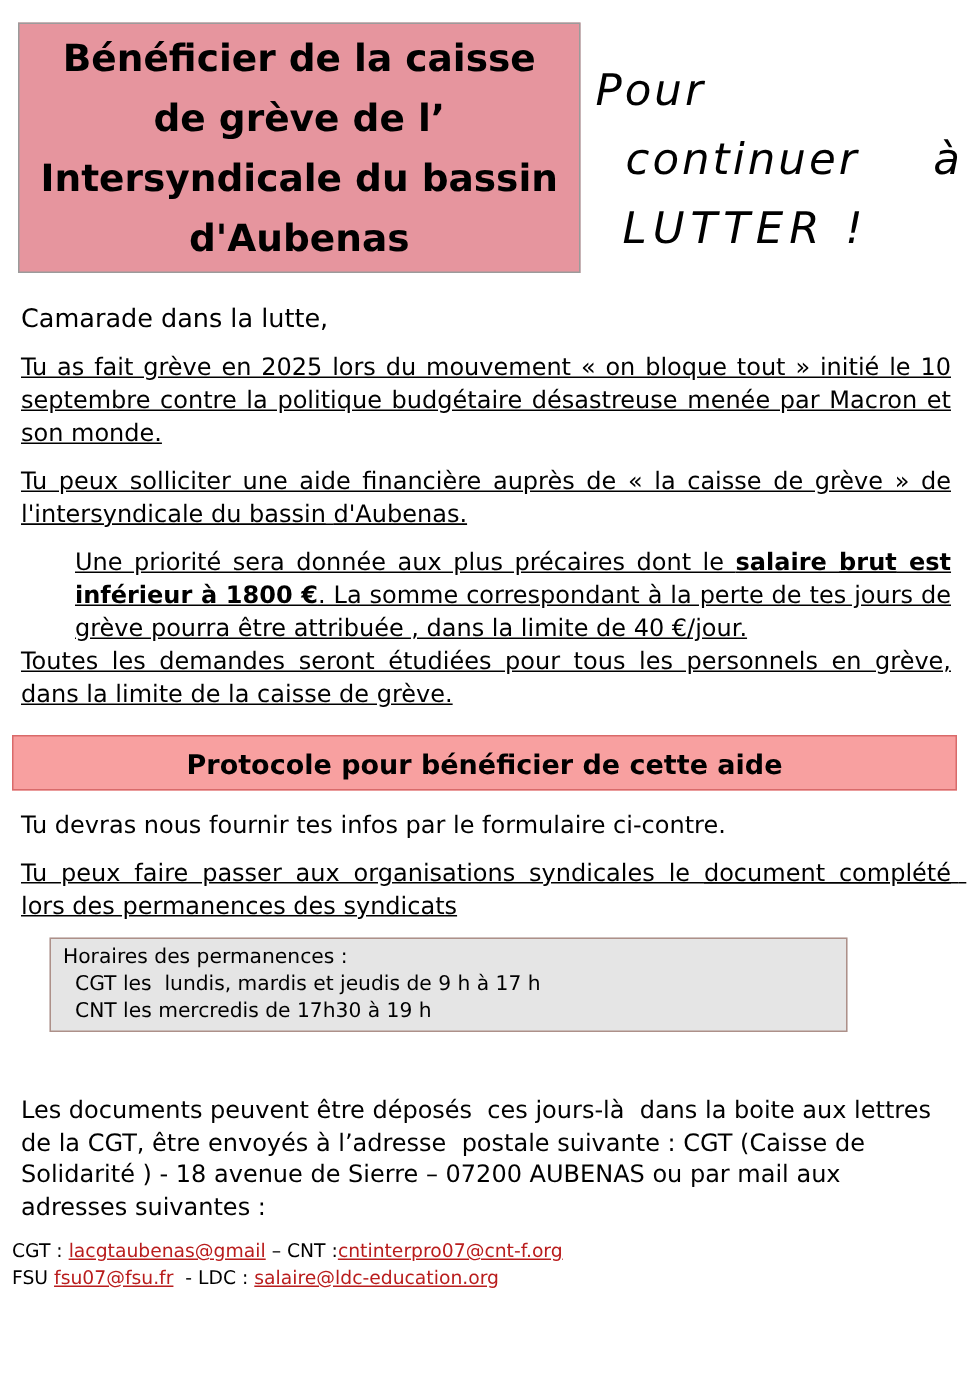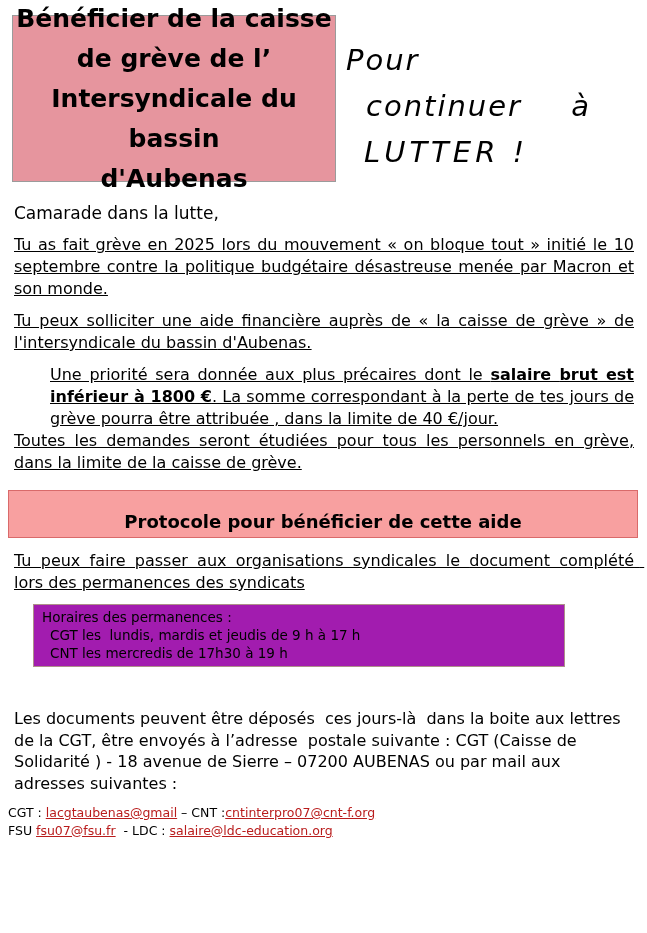--- a/index.html
+++ b/index.html
@@ -12,21 +12,21 @@
   .page {
     position: relative;
     width: 647px; height: 933px;
     background: #fff;
     overflow: hidden;
   }
 
   
   .header { display: flex; padding: 15px 8px 0 12px; }
   .title-box {
-    width: 324px; height: 167px;
+    width: 375px; height: 167px;
     background: #e6959e;
     border: 1px solid #9b9b9b;
     display: flex; flex-direction: column; justify-content: center;
     text-align: center;
     font-weight: bold;
     font-size: 25px; line-height: 40px;
     flex-shrink: 0;
   }
   .handwriting {
     padding: 22px 0 0 10px;
@@ -50,27 +50,27 @@
   .nogap-top { margin-top: 0; }
   .prewrap { white-space: pre-wrap; }
 
   .banner {
     margin: 16px -4px 12px -6px;
     background: #f8a0a0;
     border: 1px solid #d96a6a;
     text-align: center;
     font-weight: bold;
     font-size: 18px;
-    padding: 20px 0 4px 0;
+    padding: 9px 0 4px 0;
   }
 
   .hours-box {
     margin: 0 0 27px 19px;
     width: 532px;
-    background: #a21caf;
+    background: #e5e5e5;
     border: 1px solid #ad9089;
     font-size: 13.5px; line-height: 18px;
     padding: 3px 8px 4px 8px;
   }
   .hours-box .indent { padding-left: 8px; }
 
   .deposit { line-height: 21.5px; margin-bottom: 3px; margin-top: 41px; }
 
   .footer {
     margin-left: -6px;
@@ -109,20 +109,21 @@
 
 
     <p class="justified"><span>Tu peux solliciter une aide financière auprès de « la caisse de grève » de </span><span class="u">l'intersyndicale du bassin</span><span> </span><span class="u">d'Aubenas.</span></p>
 
     <p class="justified nogap-bottom"><span>Une priorité sera donnée aux plus précaires dont le </span><span class="bold">salaire </span><span class="bold u">brut</span><span class="bold"> est inférieur à 1800 €</span><span>. La somme correspondant à la perte de tes jours de grève pourra être attribuée , dans la limite de 40 €/jour.</span></p>
 
     <p class="justified nogap-top">Toutes les demandes seront étudiées pour tous les personnels en grève, dans la limite de la caisse de grève.</p>
 
     <div class="banner">Protocole pour bénéficier de cette aide</div>
 
+    <p>Tu devras nous fournir tes infos par le formulaire ci-contre.</p>
 
     <p class="justified"><span>Tu peux faire passer aux organisations syndicales le </span><span class="u">document complété</span><span class="prewrap">  lors des permanences des syndicats</span></p>
 
     <div class="hours-box">
       <div class="prewrap">Horaires des permanences :</div>
       <div class="indent prewrap">CGT les  lundis, mardis et jeudis de 9 h à 17 h</div>
       <div class="indent prewrap">CNT les mercredis de 17h30 à 19 h</div>
     </div>
 
     <p class="deposit prewrap">Les documents peuvent être déposés  ces jours-là  dans la boite aux lettres  de la CGT, être envoyés à l’adresse  postale suivante : CGT (Caisse de Solidarité ) - 18 avenue de Sierre – 07200 AUBENAS ou par mail aux adresses suivantes :</p>

